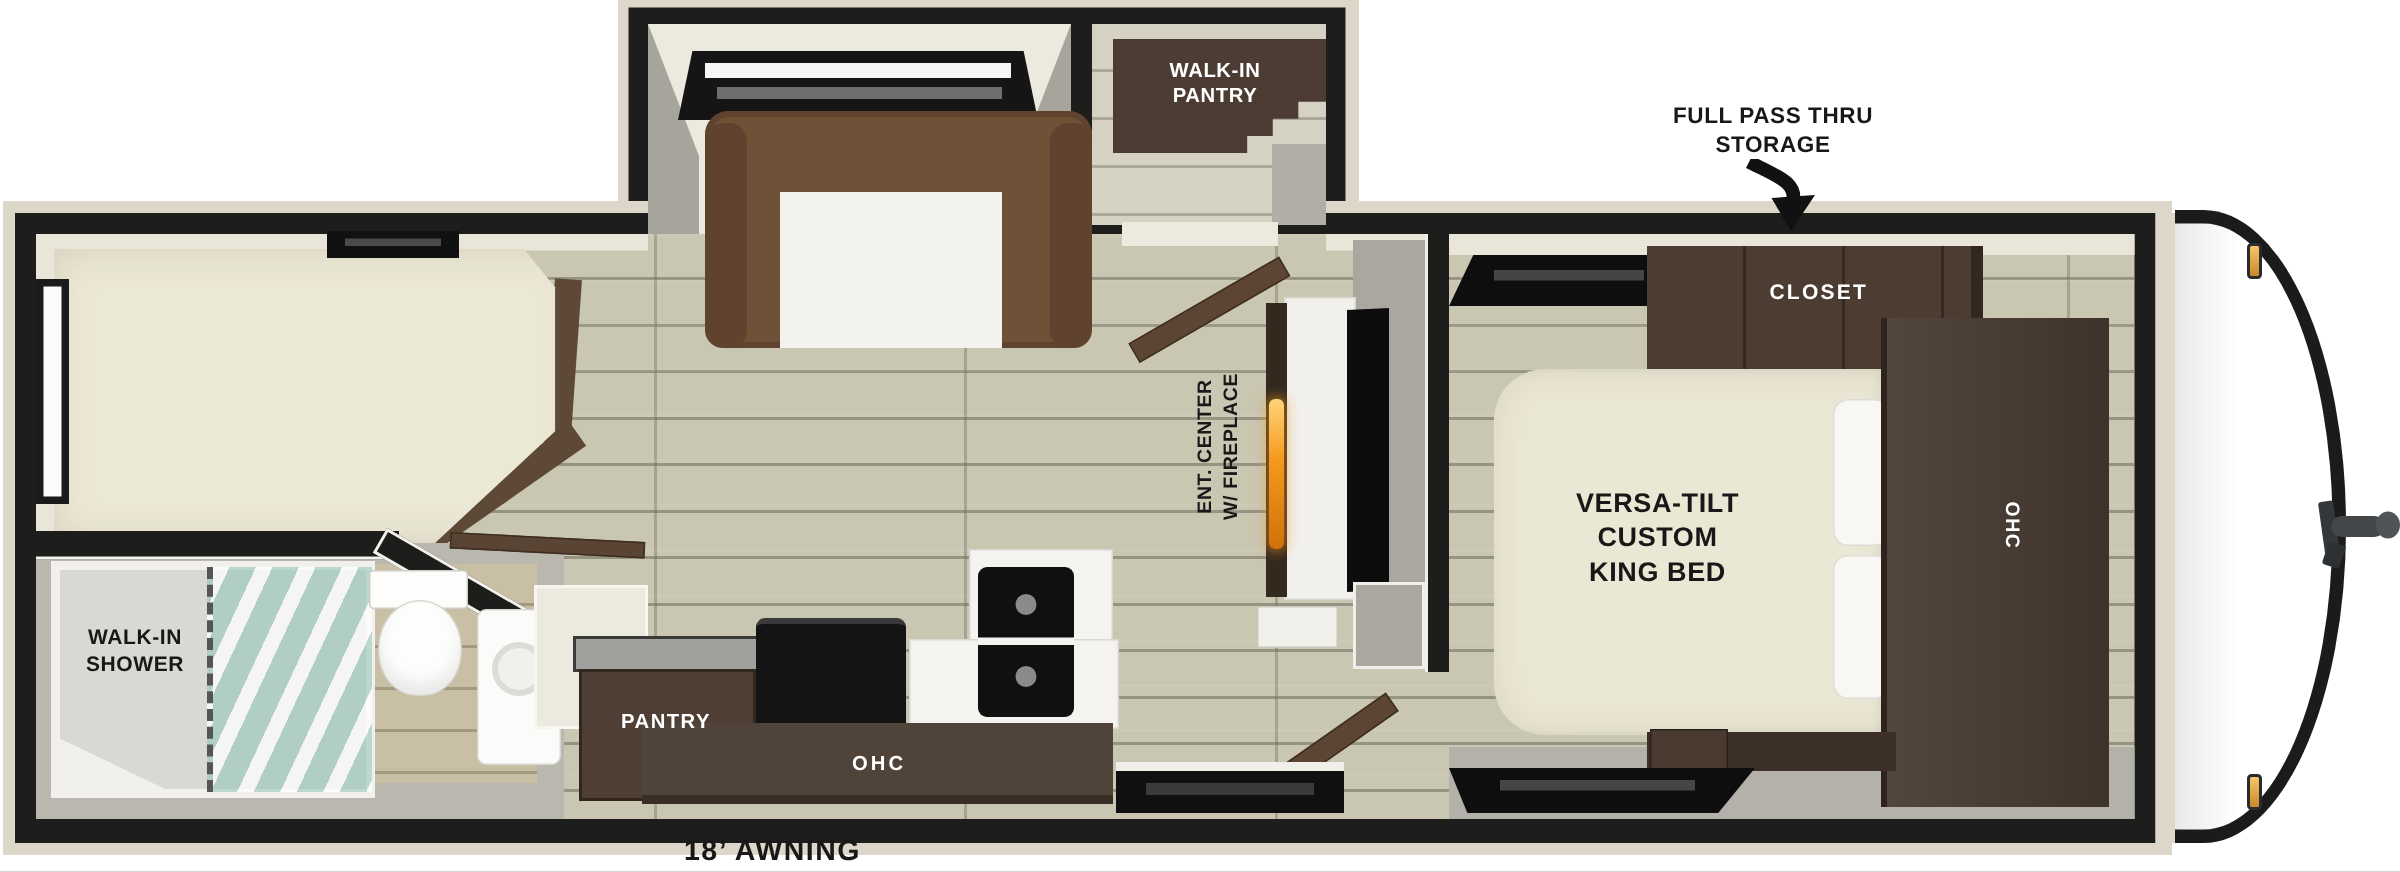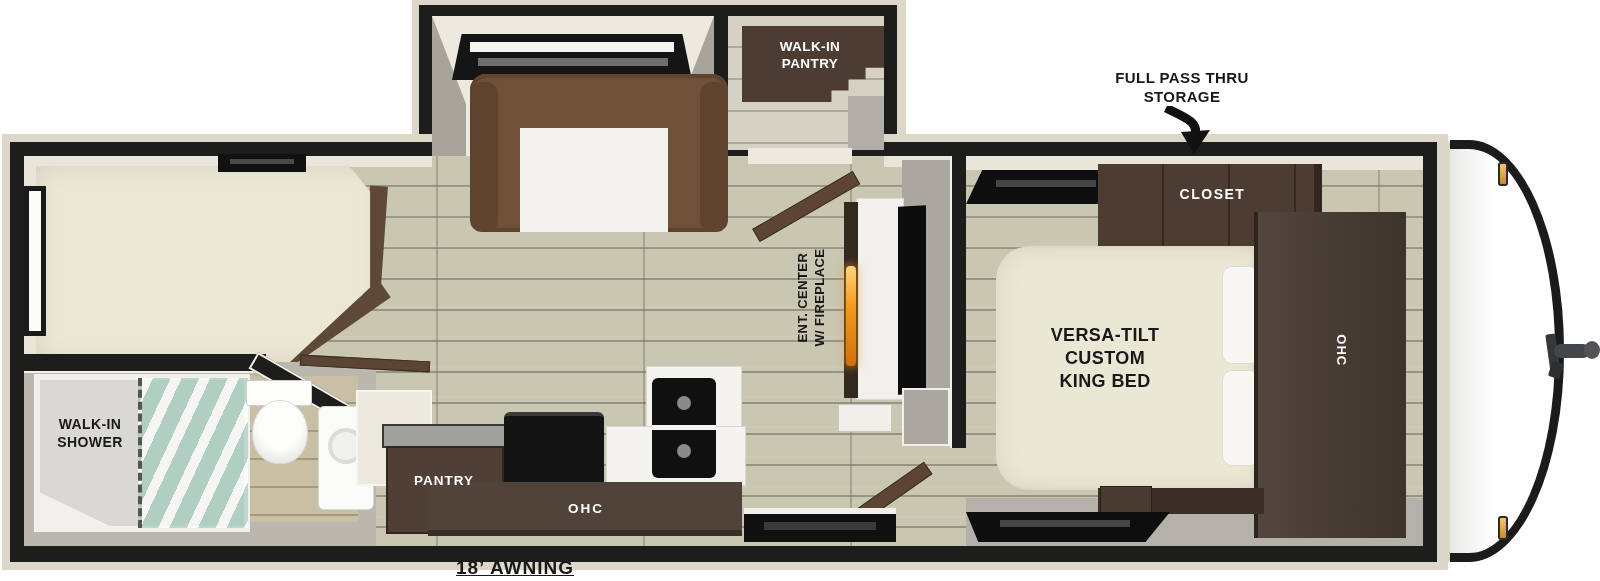--- a/index.html
+++ b/index.html
@@ -139,15 +139,15 @@
   <div class="lbl" style="left:1010px;top:324px;width:190px;font-size:18px;">VERSA-TILT
 CUSTOM
 KING BED</div>
   <div class="lbl lw" style="left:1306px;top:342px;width:70px;font-size:13px;letter-spacing:1px;transform:rotate(90deg);">OHC</div>
   <div class="lbl" style="left:712px;top:281px;width:200px;font-size:13px;transform:rotate(-90deg);">ENT. CENTER
 W/ FIREPLACE</div>
   <div class="lbl" style="left:40px;top:416px;width:100px;font-size:14px;">WALK-IN
 SHOWER</div>
   <div class="lbl lw" style="left:394px;top:472px;width:100px;font-size:13.5px;letter-spacing:1px;">PANTRY</div>
   <div class="lbl lw" style="left:536px;top:500px;width:100px;font-size:13.5px;letter-spacing:2px;">OHC</div>
-  <div class="lbl" style="left:420px;top:556px;width:190px;font-size:19px;letter-spacing:1px;text-decoration:underline;">18’ AWNING</div>
+  <div class="lbl" style="left:420px;top:556px;width:190px;font-size:19px;letter-spacing:1px;">18’ AWNING</div>
 
 </div>
 
 </body></html>

